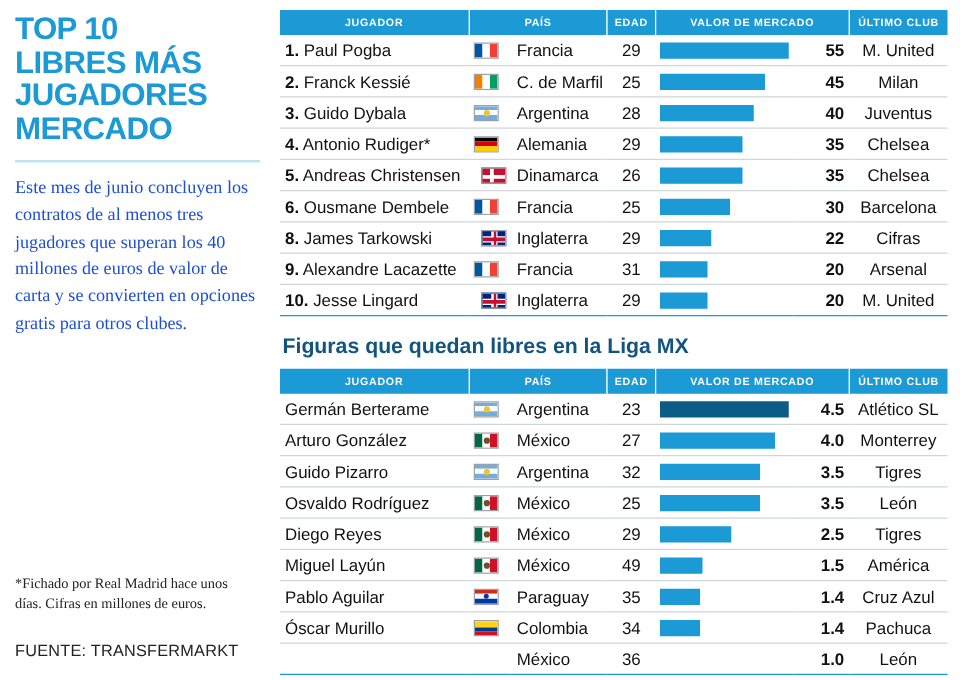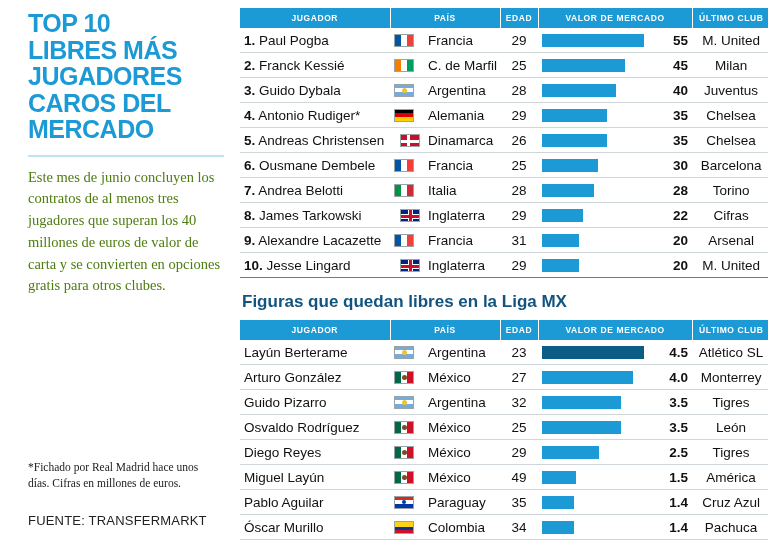--- a/index.html
+++ b/index.html
@@ -3,39 +3,39 @@
 <meta charset="utf-8">
 <style>
   html,body{margin:0;padding:0;}
   body{
     width:768px;height:544px;
     background:#ffffff;
     font-family:"Liberation Sans", sans-serif;
     overflow:hidden;
     position:relative;
   }
-  .page{position:relative;width:768px;height:544px;box-sizing:border-box;padding:8px 26px;}
+  .page{position:relative;width:768px;height:544px;box-sizing:border-box;padding:8px 10px;}
   .layout{display:flex;gap:14px;height:100%;}
 
   
   .left{width:200px;flex:0 0 200px;position:relative;}
   .headline{
     color:#1b9ad6;
     font-weight:bold;
     font-size:25px;
     line-height:1.06;
     letter-spacing:-0.5px;
     margin:2px 0 0 2px;
   }
   .headline div{white-space:nowrap;}
   .rule{
     height:2px;background:#bfe3f4;margin:12px 2px 10px 2px;
   }
   .lede{
-    color:#4d7c0f;
+    color:#1d4ed8;
     font-size:14.5px;
     line-height:1.5;
     margin:0 2px;
     font-family:"Liberation Serif", serif;
   }
   .note{
     position:absolute;
     left:2px;
     bottom:44px;
     width:190px;
@@ -121,21 +121,20 @@
 <body>
 
 <div class="page">
   <div class="layout">
 
     <div class="left">
       <div class="headline">
         <div>TOP 10</div>
         <div>LIBRES MÁS</div>
         <div>JUGADORES</div>
-        <div>CAROS DEL</div>
         <div>MERCADO</div>
       </div>
       <div class="rule"></div>
       <p class="lede">Este mes de junio concluyen los contratos de al menos tres jugadores que superan los 40 millones de euros de valor de carta y se convierten en opciones gratis para otros clubes.</p>
       <div class="note">*Fichado por Real Madrid hace unos días. Cifras en millones de euros.</div>
       <div class="source">FUENTE: TRANSFERMARKT</div>
     </div>
 
     <div class="right">
 
@@ -262,39 +261,20 @@
               <td class="c-age">25</td>
               <td class="c-bar">
                 <span class="barwrap">
                   <span class="bar" style="width:54.54545454545454%"></span>
                 </span>
               </td>
               <td class="c-val">30</td>
               <td class="c-club">Barcelona</td>
             </tr>
             <tr>
-              <td class="c-player"><span class="rk">7.</span> <span>Andrea Belotti</span></td>
-              <td class="c-flag">
-                <span class="flag f-v3">
-                  <i style="background:#009246"></i>
-                  <i style="background:#fff"></i>
-                  <i style="background:#ce2b37"></i>
-                </span>
-              </td>
-              <td class="c-country">Italia</td>
-              <td class="c-age">28</td>
-              <td class="c-bar">
-                <span class="barwrap">
-                  <span class="bar" style="width:50.90909090909091%"></span>
-                </span>
-              </td>
-              <td class="c-val">28</td>
-              <td class="c-club">Torino</td>
-            </tr>
-            <tr>
               <td class="c-player"><span class="rk">8.</span> <span>James Tarkowski</span></td>
               <td class="c-flag"><span class="flag f-uk" style="background:#00247d"><i class="cross-w-v"></i><i class="cross-w-h"></i><i class="cross-r-v"></i><i class="cross-r-h"></i></span></td>
               <td class="c-country">Inglaterra</td>
               <td class="c-age">29</td>
               <td class="c-bar">
                 <span class="barwrap">
                   <span class="bar" style="width:40%"></span>
                 </span>
               </td>
               <td class="c-val">22</td>
@@ -351,21 +331,21 @@
           <tr>
             <th colspan="1">JUGADOR</th>
             <th colspan="2">PAÍS</th>
             <th>EDAD</th>
             <th colspan="2">VALOR DE MERCADO</th>
             <th>ÚLTIMO CLUB</th>
           </tr>
         </thead>
         <tbody id="tbody-2">
             <tr>
-              <td class="c-player"><span>Layún Berterame</span></td>
+              <td class="c-player"><span>Germán Berterame</span></td>
               <td class="c-flag">
                 <span class="flag f-h3 f-arg">
                   <i style="background:#74acdf"></i>
                   <i style="background:#fff"></i>
                   <i style="background:#74acdf"></i>
                   <i class="sun"></i>
                 </span>
               </td>
               <td class="c-country">Argentina</td>
               <td class="c-age">23</td>

